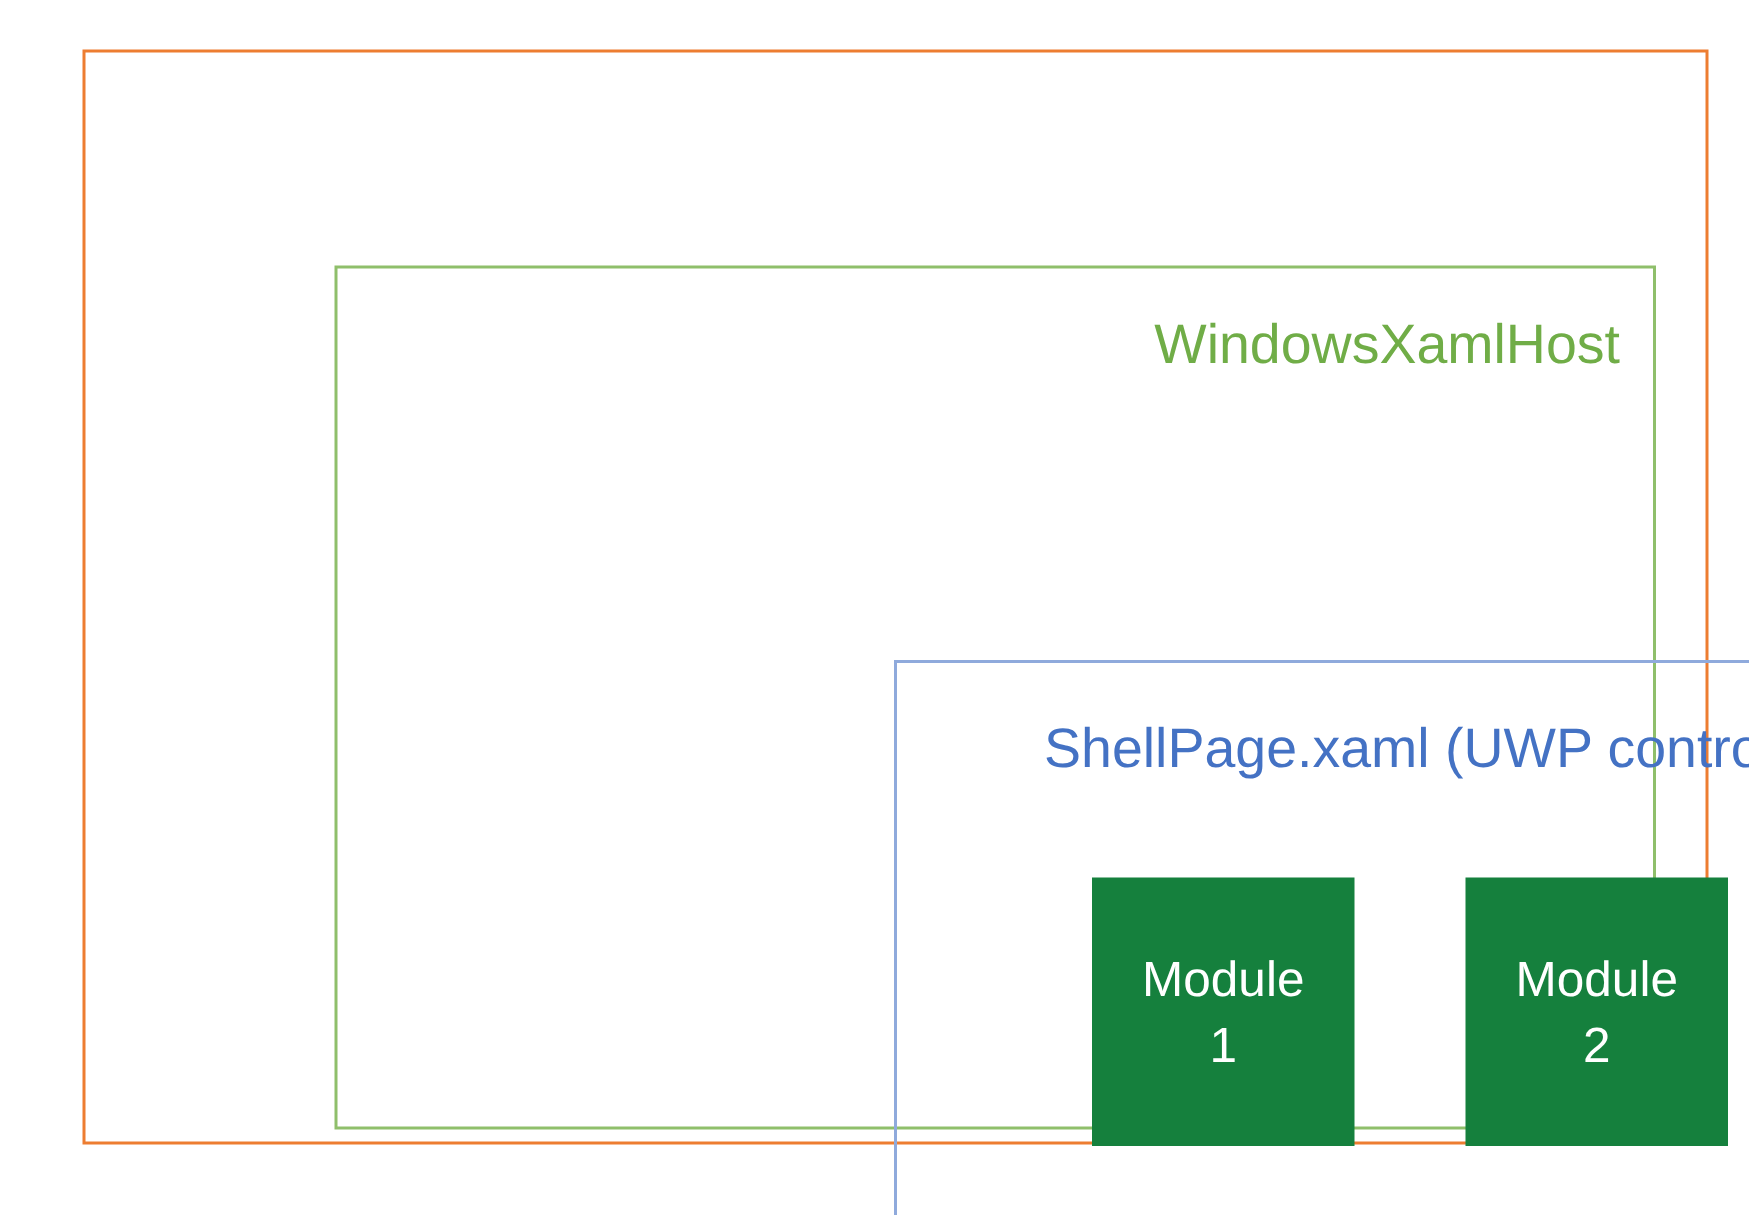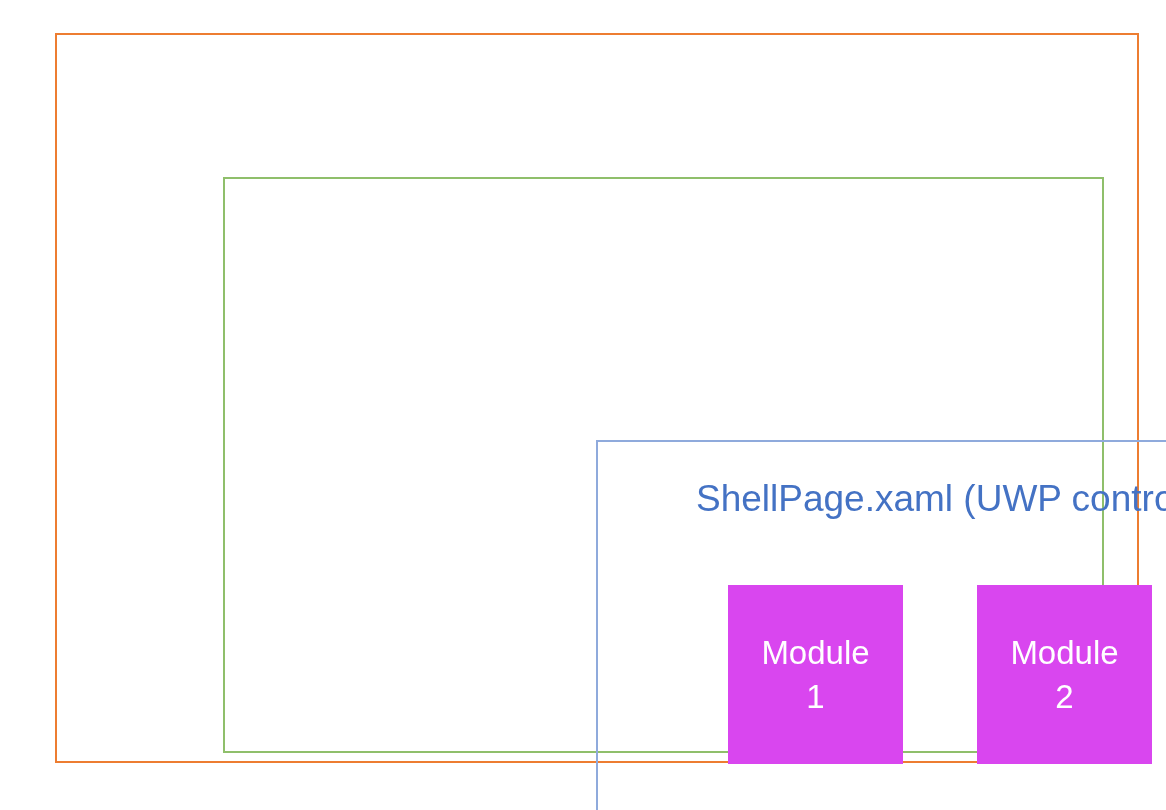--- a/index.html
+++ b/index.html
@@ -77,21 +77,21 @@
     right: 26px;
     top: 38px;
     font-size: 37px;
     color: #4472C4;
   }
 
   
   .module-tile {
     position: absolute;
     box-sizing: border-box;
-    background: #d946ef;
+    background: #15803d;
     display: flex;
     align-items: center;
     justify-content: center;
     text-align: center;
     color: #ffffff;
     font-size: 33px;
     line-height: 1.33;
   }
   .module-tile .module-text {
     display: block;
@@ -114,20 +114,21 @@
 </head>
 <body>
 
 <div id="diagram-canvas">
 
   <div class="layer-box" id="box-mainwindow">
 
 
     <div class="layer-box" id="box-xamlhost">
 
+      <div class="layer-label" id="label-xamlhost">WindowsXamlHost</div>
 
       <div class="layer-box" id="box-shellpage">
 
         <div class="layer-label" id="label-shellpage">ShellPage.xaml (UWP control)</div>
 
         <div class="module-tile" id="module-1">
           <span class="module-text"><span>Module</span><br><span>1</span></span>
         </div>
 
         <div class="module-tile" id="module-2">

